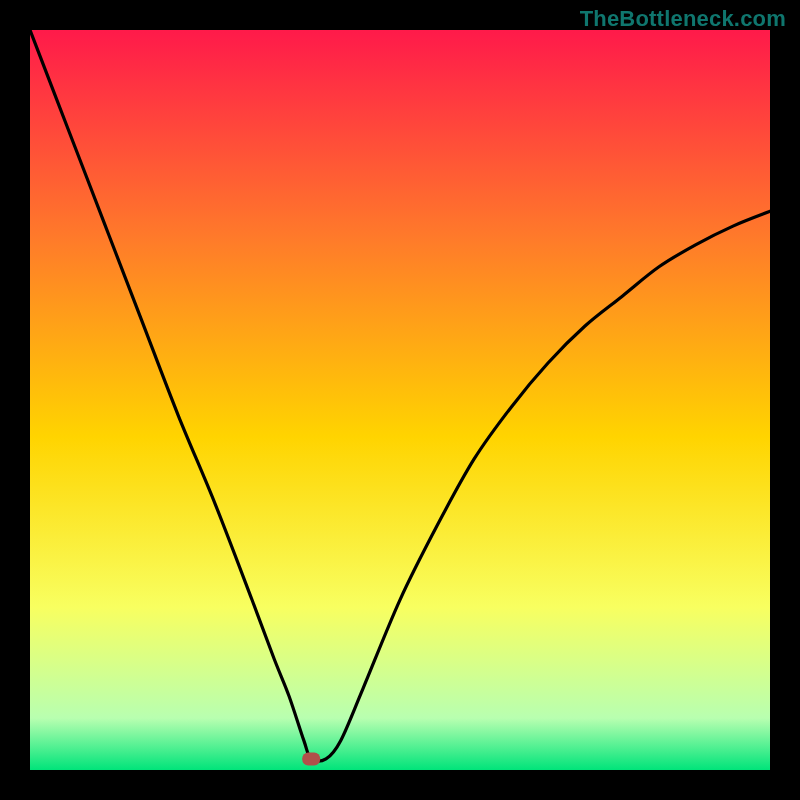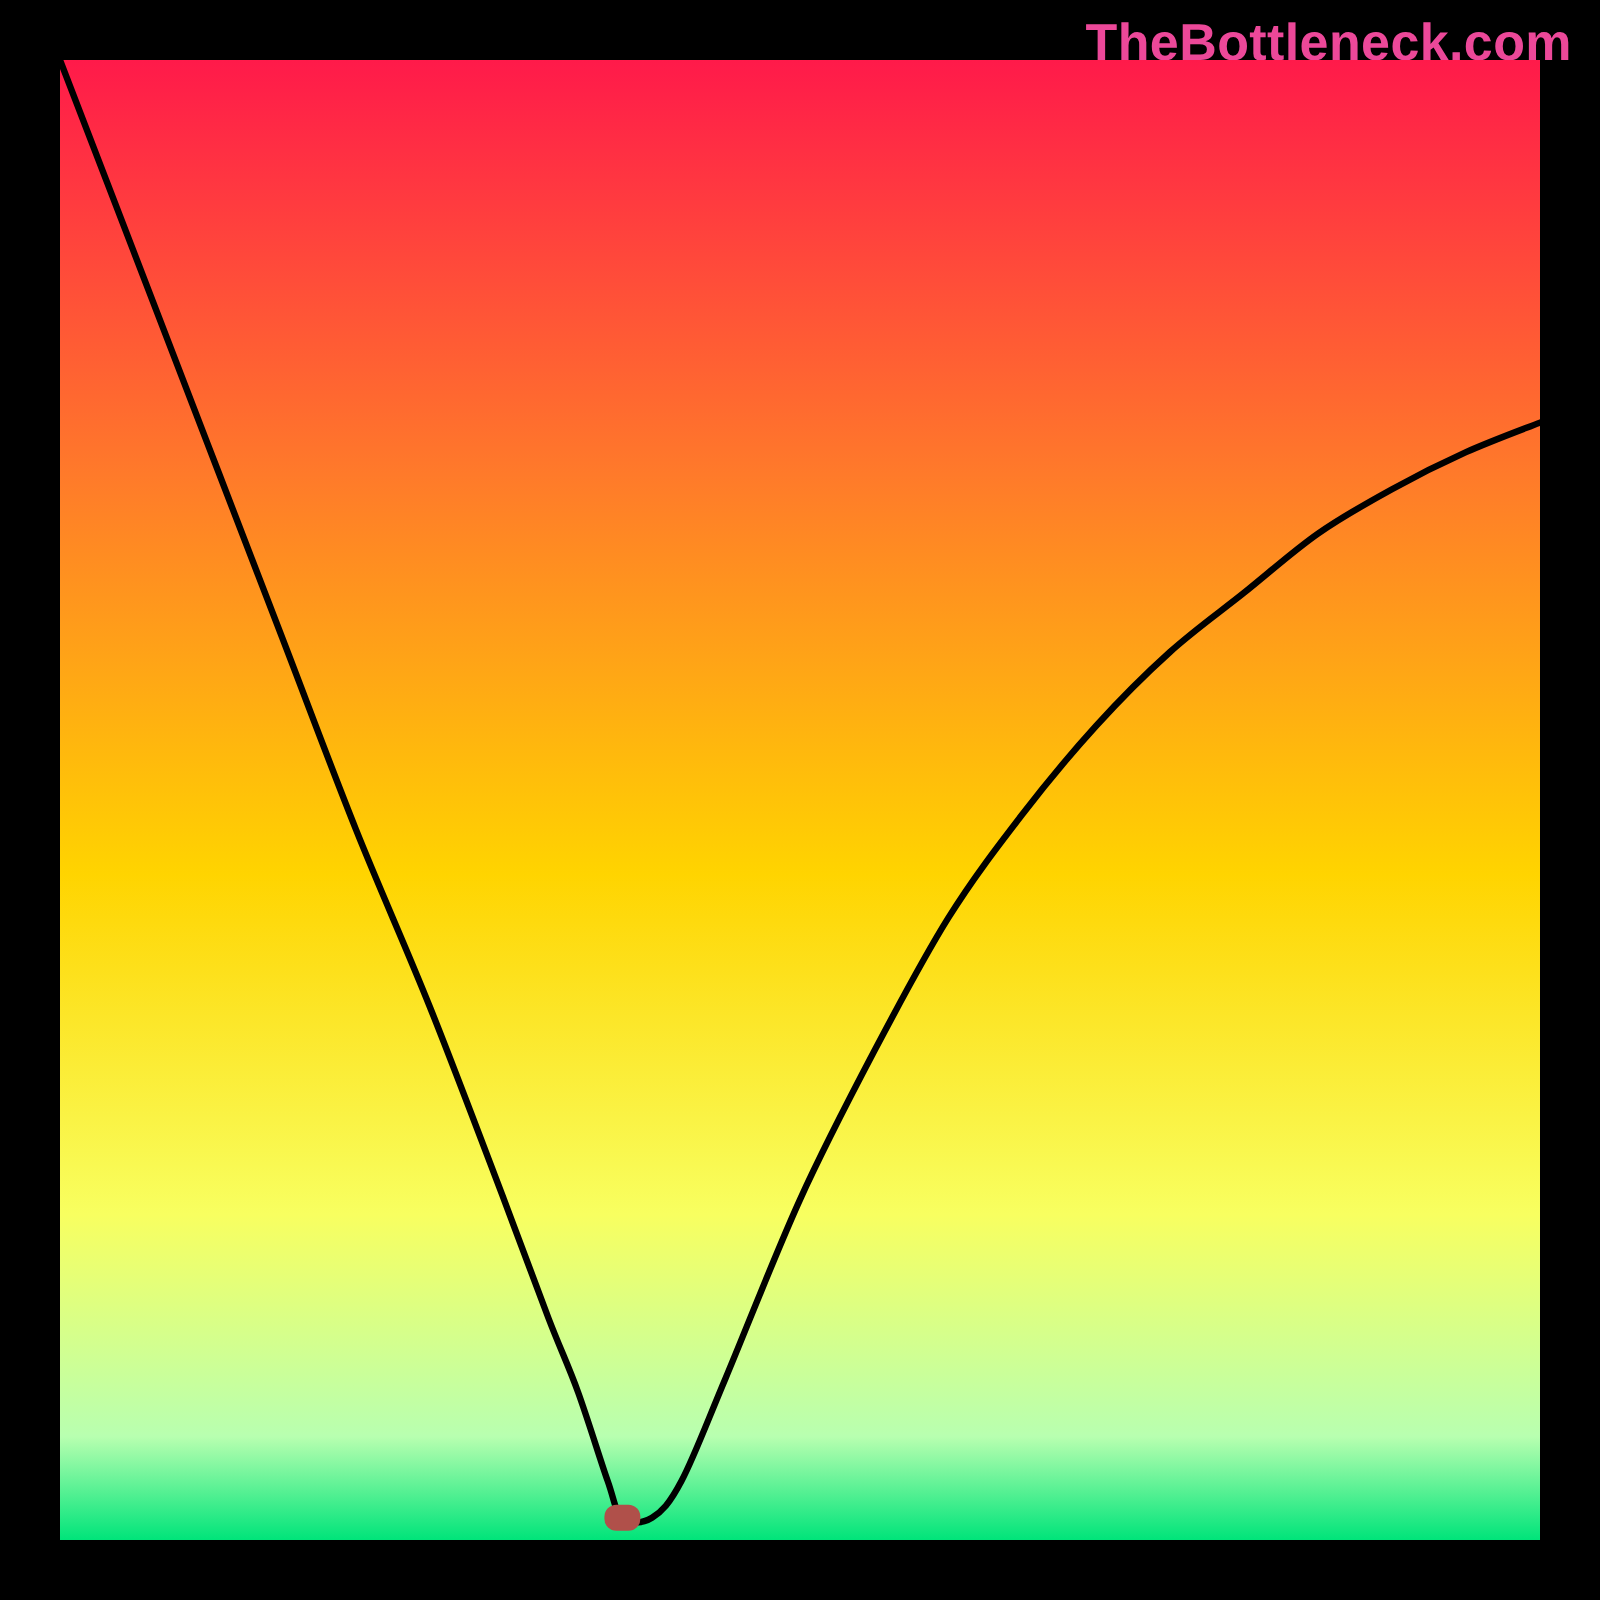--- a/index.html
+++ b/index.html
@@ -14,22 +14,22 @@
   .outer {
     position: relative;
     width: 800px;
     height: 800px;
     background: #000000;
   }
   .watermark {
     position: absolute;
     top: 6px;
     right: 14px;
-    color: #ec4899;
-    font-size: 26px;
+    color: #0f766e;
+    font-size: 22px;
     font-weight: 600;
     letter-spacing: 0.2px;
     user-select: none;
   }
   .plot-area {
     position: absolute;
     left: 30px;
     top: 30px;
     width: 740px;
     height: 740px;

